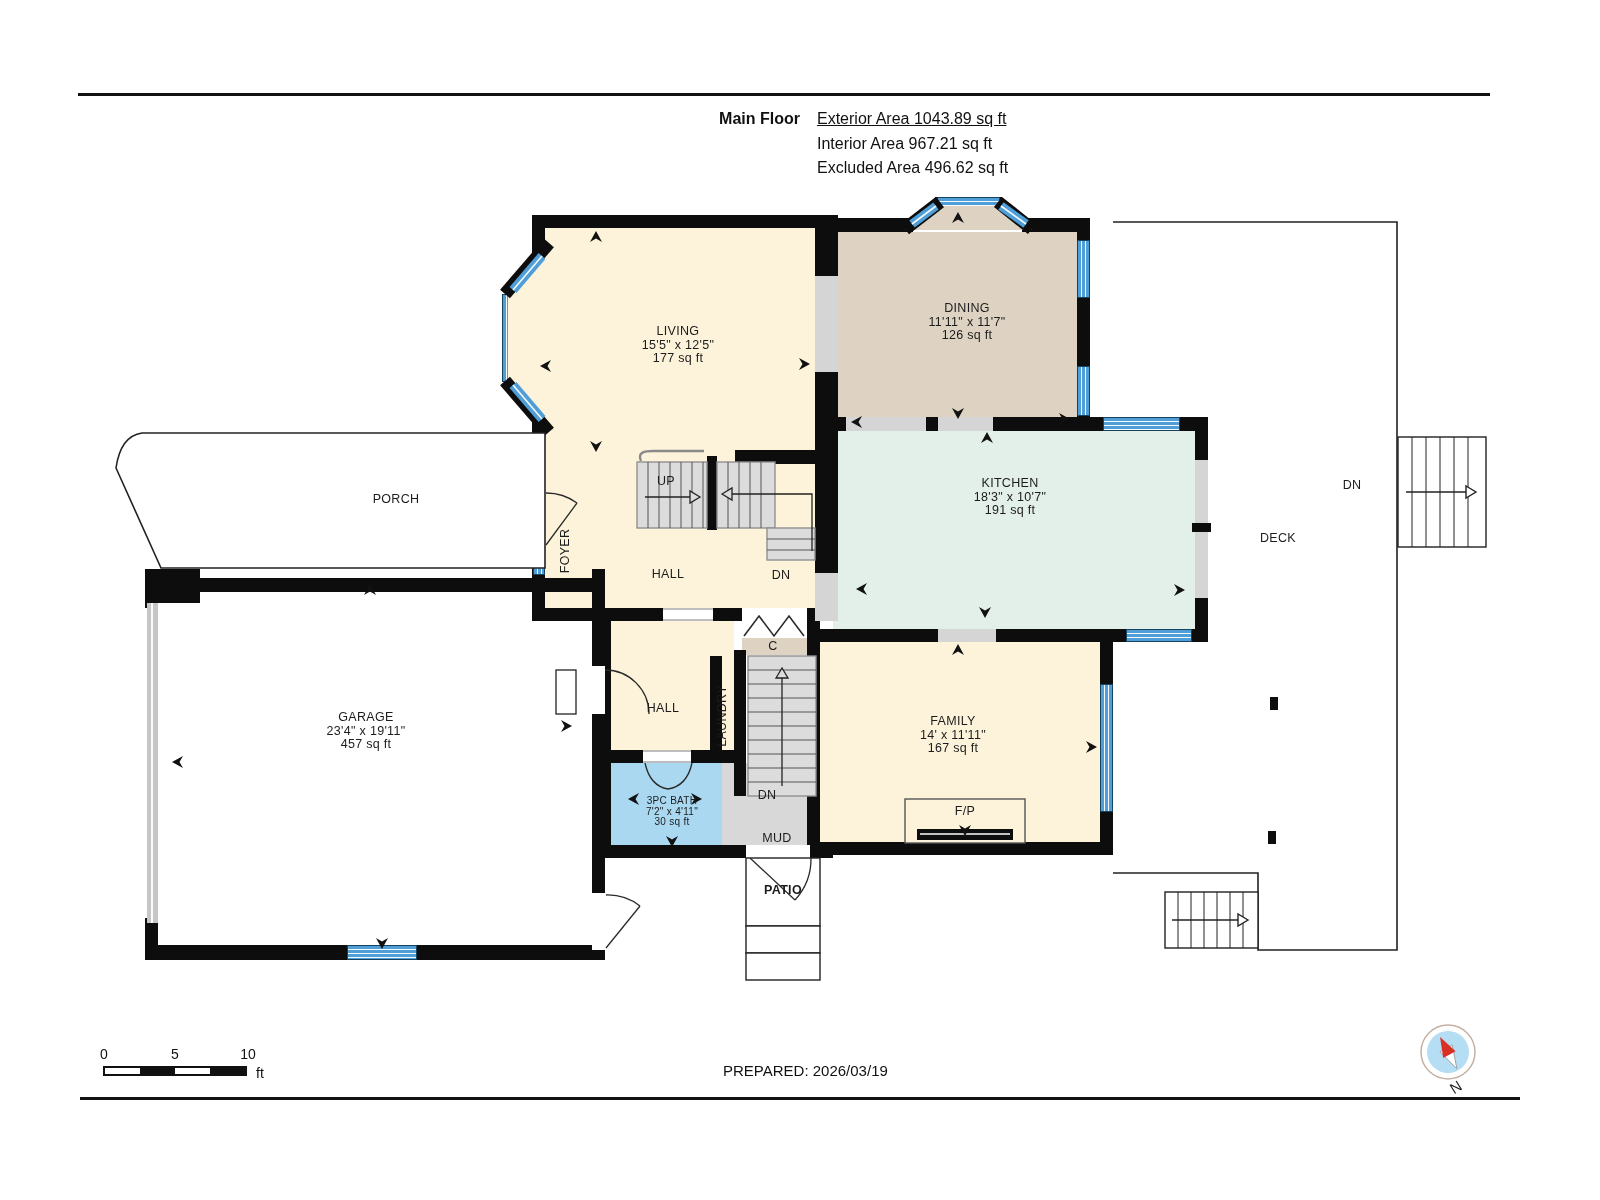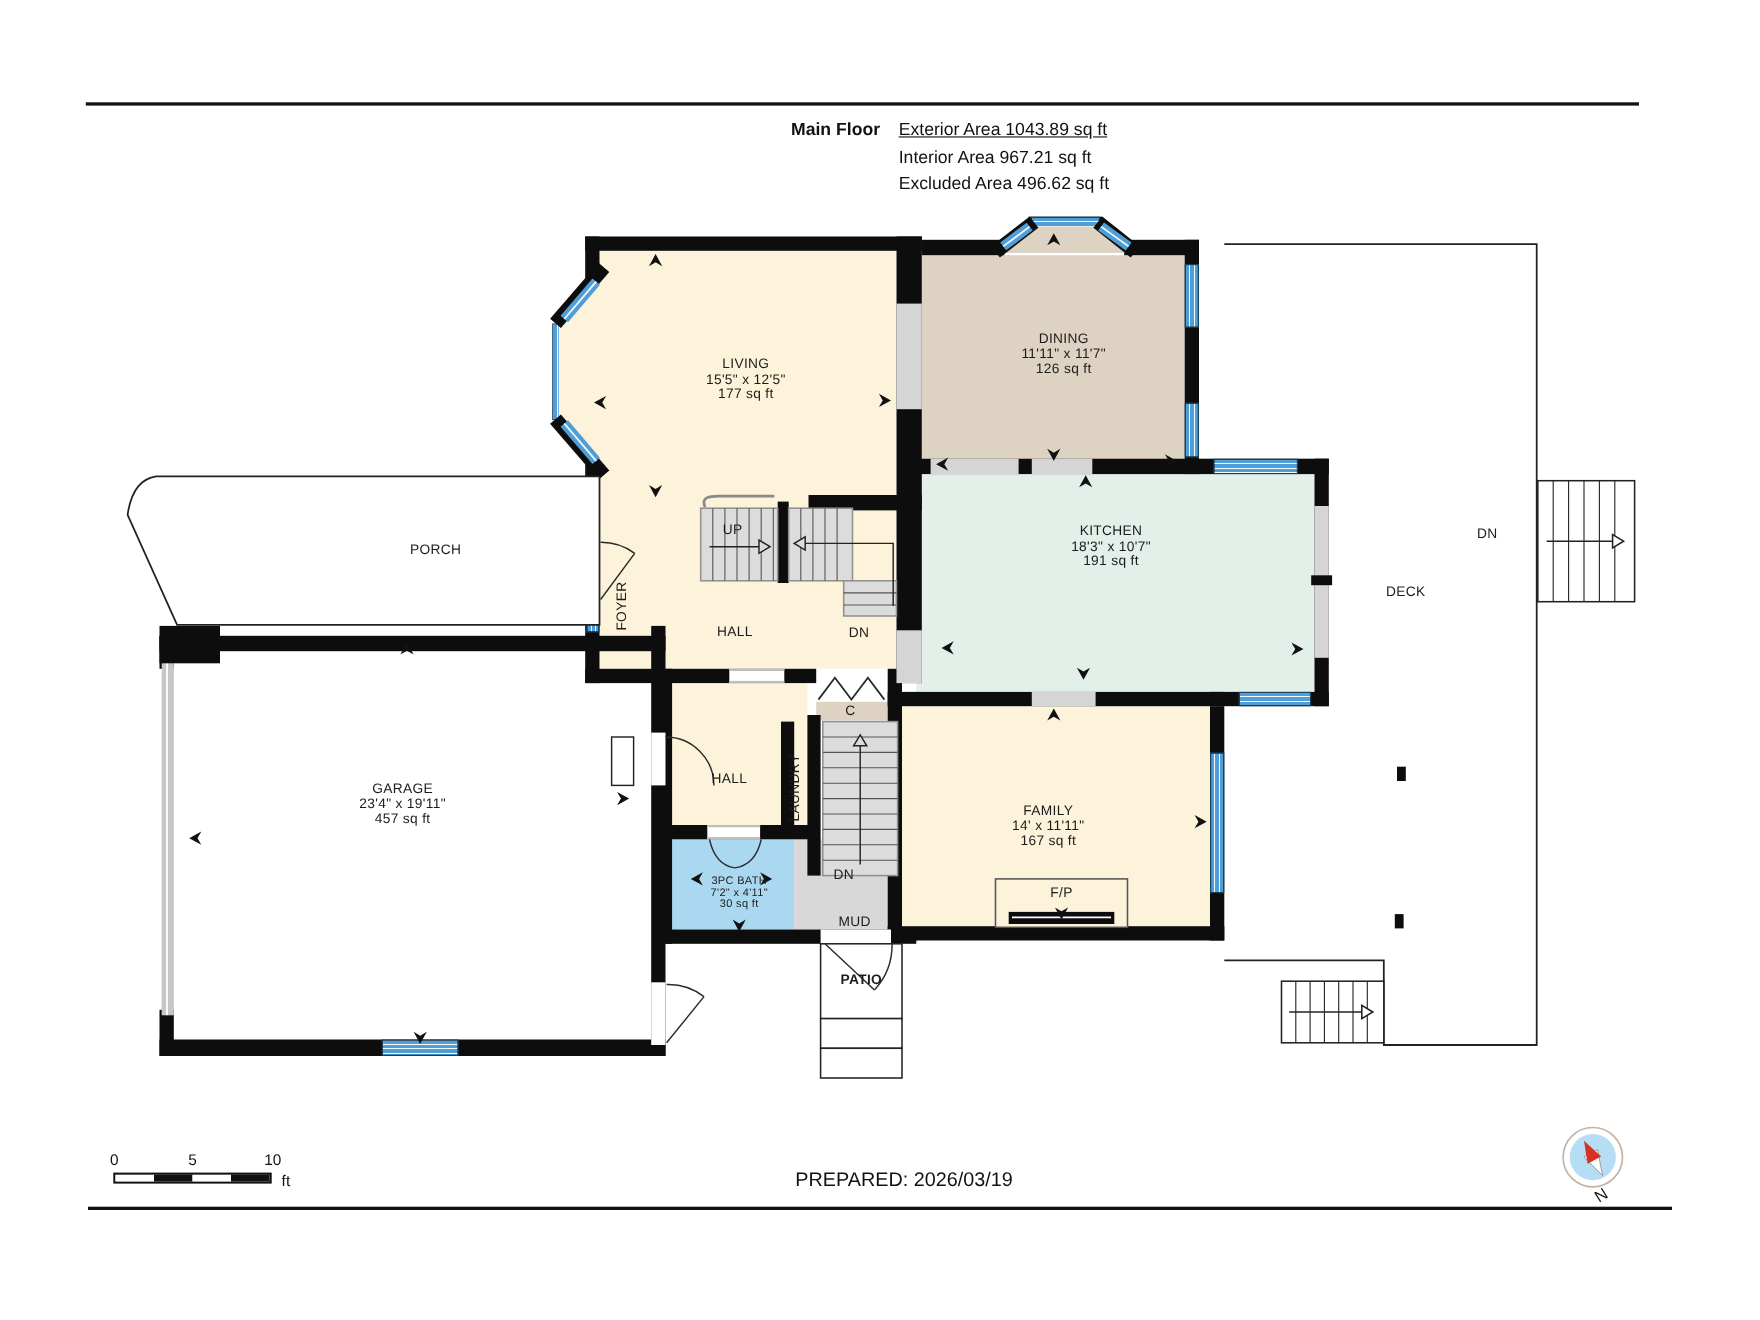--- a/index.html
+++ b/index.html
@@ -18,21 +18,21 @@
   .rl{position:absolute;transform:translate(-50%,-50%);text-align:center;font-size:12.5px;
       line-height:13.5px;letter-spacing:.3px;white-space:nowrap;color:#1c1c1c;}
   .rl.vert{transform:translate(-50%,-50%) rotate(-90deg);}
   .rl.small{font-size:10px;line-height:10.5px;}
   .hdr-title{position:absolute;left:0;top:52px;width:1600px;text-align:center;
              font-size:27px;font-weight:bold;letter-spacing:.4px;color:#111;}
   .rule{position:absolute;background:#111;}
   .floorlbl{position:absolute;left:600px;top:110px;width:200px;text-align:right;
             font-weight:bold;font-size:16px;color:#111;}
   .stat{position:absolute;left:817px;font-size:16px;color:#111;}
-  .prepared{position:absolute;left:723px;top:1062px;font-size:18px;color:#111;}
+  .prepared{position:absolute;left:723px;top:1062px;font-size:15px;color:#111;}
   .disclaimer{position:absolute;left:84px;top:1108px;font-size:14.5px;color:#222;}
   .sb-num{position:absolute;transform:translateX(-50%);font-size:14px;color:#111;}
   .sb-ft{position:absolute;font-size:14px;color:#111;}
   .scalebar{position:absolute;left:103px;top:1066px;width:144px;height:10px;
             border:2px solid #111;display:flex;}
   .scalebar div{height:100%;flex:1;}
   svg{position:absolute;left:0;top:0;pointer-events:none;}
 </style>
 </head>
 <body>
@@ -290,21 +290,21 @@
   <div class="rl" style="left:967px;top:322px;">
     <div>DINING</div>
     <div>11'11" x 11'7"</div>
     <div>126 sq ft</div>
   </div>
   <div class="rl" style="left:1010px;top:497px;">
     <div>KITCHEN</div>
     <div>18'3" x 10'7"</div>
     <div>191 sq ft</div>
   </div>
-  <div class="rl" style="left:953px;top:735px;margin-top:16px;">
+  <div class="rl" style="left:953px;top:735px;">
     <div>FAMILY</div>
     <div>14' x 11'11"</div>
     <div>167 sq ft</div>
   </div>
   <div class="rl" style="left:366px;top:731px;">
     <div>GARAGE</div>
     <div>23'4" x 19'11"</div>
     <div>457 sq ft</div>
   </div>
   <div class="rl small" style="left:672px;top:812px;">

